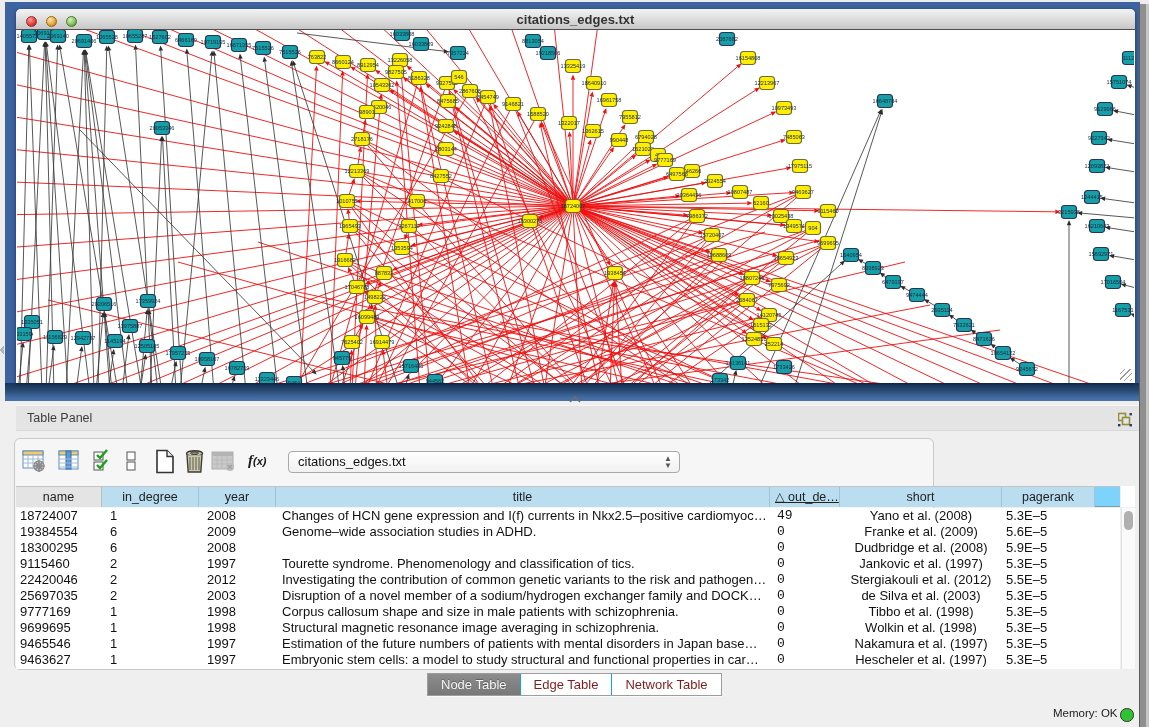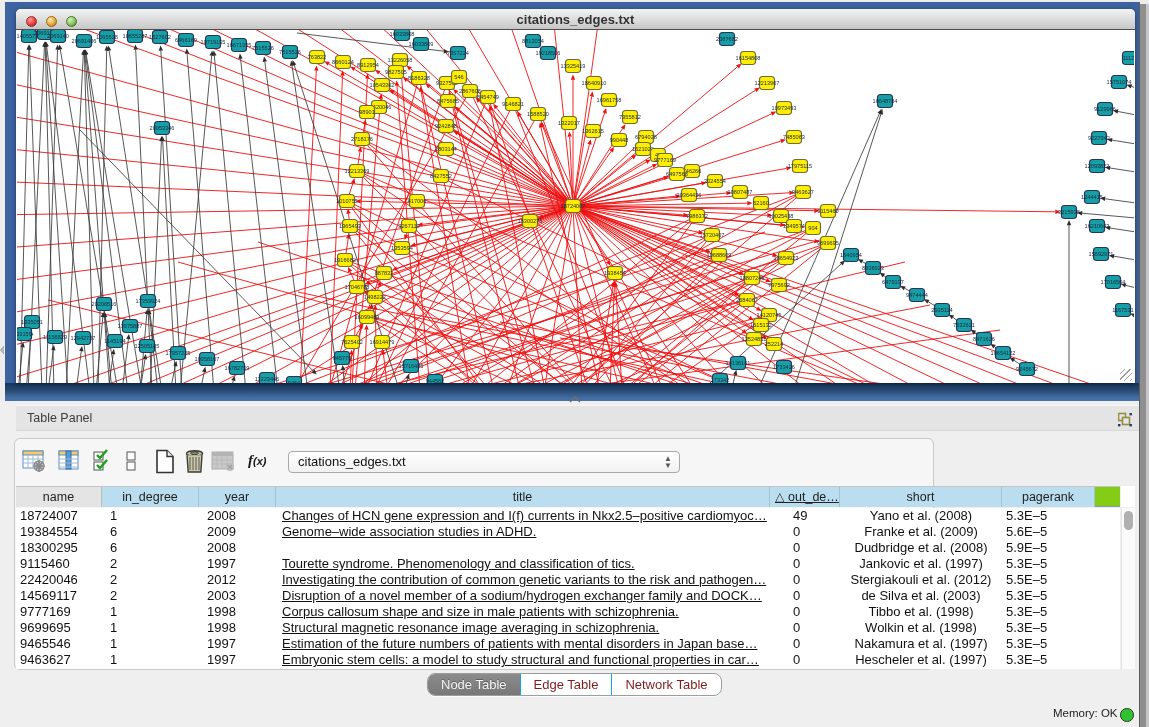--- a/index.html
+++ b/index.html
@@ -34,46 +34,46 @@
 
 
 #tablebox { position:absolute; left:14px; top:438px; width:920px; height:232px; background:#f6f6f6; border:1.5px solid #c9c9c9; border-radius:6px; }
 
 #toolbar { position:absolute; left:0; top:0; width:100%; height:46px; }
 .tbi { position:absolute; top:10px; }
 #dropdown { position:absolute; left:273px; top:12px; width:392px; height:22px; background:linear-gradient(#ffffff,#f1f1f1); border:1px solid #a9a9a9; border-radius:4px; font-size:13px; color:#111; line-height:20px; padding-left:9px; }
 #dropdown .ar { position:absolute; right:7px; top:3px; font-size:8px; color:#555; line-height:7px; text-align:center; }
 
 
-#thead { position:absolute; left:1px; top:47px; width:1104px; height:21px; background:#84cc16; border-top:1px solid #c4c4c4; border-bottom:1px solid #7d9baa; }
+#thead { position:absolute; left:1px; top:47px; width:1104px; height:21px; background:#7dd3fc; border-top:1px solid #c4c4c4; border-bottom:1px solid #7d9baa; }
 .hc { position:absolute; top:0; height:20px; font-size:12.5px; color:#222; text-align:center; line-height:20px; border-right:1px solid #9fc4d6; white-space:nowrap; }
 #thead .h0 { left:0; width:86px; background:#e4e4e4; border-right:1px solid #bdbdbd; }
 #thead .h1 { left:86px; width:97px; background:#badef0; }
 #thead .h2 { left:183px; width:77px; background:#badef0; }
 #thead .h3 { left:260px; width:494px; background:#badef0; }
 #thead .h4 { left:754px; width:70px; text-align:left; padding-left:5px; background:#badef0;text-decoration:underline; }
 #thead .h5 { left:824px; width:162px; background:#badef0; }
 #thead .h6 { left:986px; width:93px; background:#badef0; }
 #tbody { position:absolute; left:1px; top:69px; width:1104px; height:161px; background:#fff; font-size:13px; color:#111; }
 .tr { position:relative; height:16px; line-height:16px; white-space:nowrap; }
 .tr div { position:absolute; overflow:hidden; }
 .c0 { left:4px; width:82px; }
 .c1 { left:94px; width:88px; }
 .c2 { left:191px; width:68px; }
-.c3 { left:266px; width:486px;text-decoration:underline; }
-.c4 { left:777px; width:62px; }
+.c3 { left:266px; width:486px; }
+.c4 { left:761px; width:62px;font-family:Liberation Mono, monospace; }
 .c5 { left:824px; width:162px; text-align:center; }
 .c6 { left:990px; width:90px; }
 
 #tscroll { position:absolute; left:1106px; top:69px; width:14px; height:161px; background:#fafafa; border-left:1px solid #e3e3e3; }
 #tscroll .thumb { position:absolute; left:2px; top:3px; width:9px; height:19px; background:#b0b0b0; border-radius:5px; }
 #tbwhite { position:absolute; left:1106px; top:47px; width:14px; height:21px; background:#fff; }
 
 
-#tabs { position:absolute; left:427px; top:673px; height:23px; display:flex; border:1px solid #9d9d9d; border-radius:8px; overflow:hidden; background:#fff; font-size:13px; box-shadow:0 1px 0 rgba(255,255,255,.7); }
+#tabs { position:absolute; left:427px; top:673px; height:23px; display:flex; border:1px solid #9d9d9d; border-radius:0; overflow:hidden; background:#fff; font-size:13px; box-shadow:0 1px 0 rgba(255,255,255,.7); }
 #tabs div { padding:0 13px; line-height:22px; color:#7f1d1d; border-left:1px solid #0ea5e9; }
 #tabs div:first-child { border-left:none; background:linear-gradient(#8c8c8c,#787878); color:#f5f5f5; text-shadow:0 -1px 0 rgba(0,0,0,.3); }
 
 
 #mem { position:absolute; left:1053px; top:707px; font-size:11.5px; color:#222; }
 #memdot { position:absolute; left:1120px; top:708px; width:13.5px; height:13.5px; border-radius:50%; background:#2fc32f; border:1.5px solid #333; }
 </style></head>
 <body>
 <div id="stage">
   <div id="netbg"></div>
@@ -921,21 +921,21 @@
 <div class="tr">
           <div class="c0">22420046</div>
           <div class="c1">2</div>
           <div class="c2">2012</div>
           <div class="c3">Investigating the contribution of common genetic variants to the risk and pathogen…</div>
           <div class="c4">0</div>
           <div class="c5">Stergiakouli et al. (2012)</div>
           <div class="c6">5.5E–5</div>
         </div>
 <div class="tr">
-          <div class="c0">14569117</div>
+          <div class="c0">25697035</div>
           <div class="c1">2</div>
           <div class="c2">2003</div>
           <div class="c3">Disruption of a novel member of a sodium/hydrogen exchanger family and DOCK…</div>
           <div class="c4">0</div>
           <div class="c5">de Silva et al. (2003)</div>
           <div class="c6">5.3E–5</div>
         </div>
 <div class="tr">
           <div class="c0">9777169</div>
           <div class="c1">1</div>

